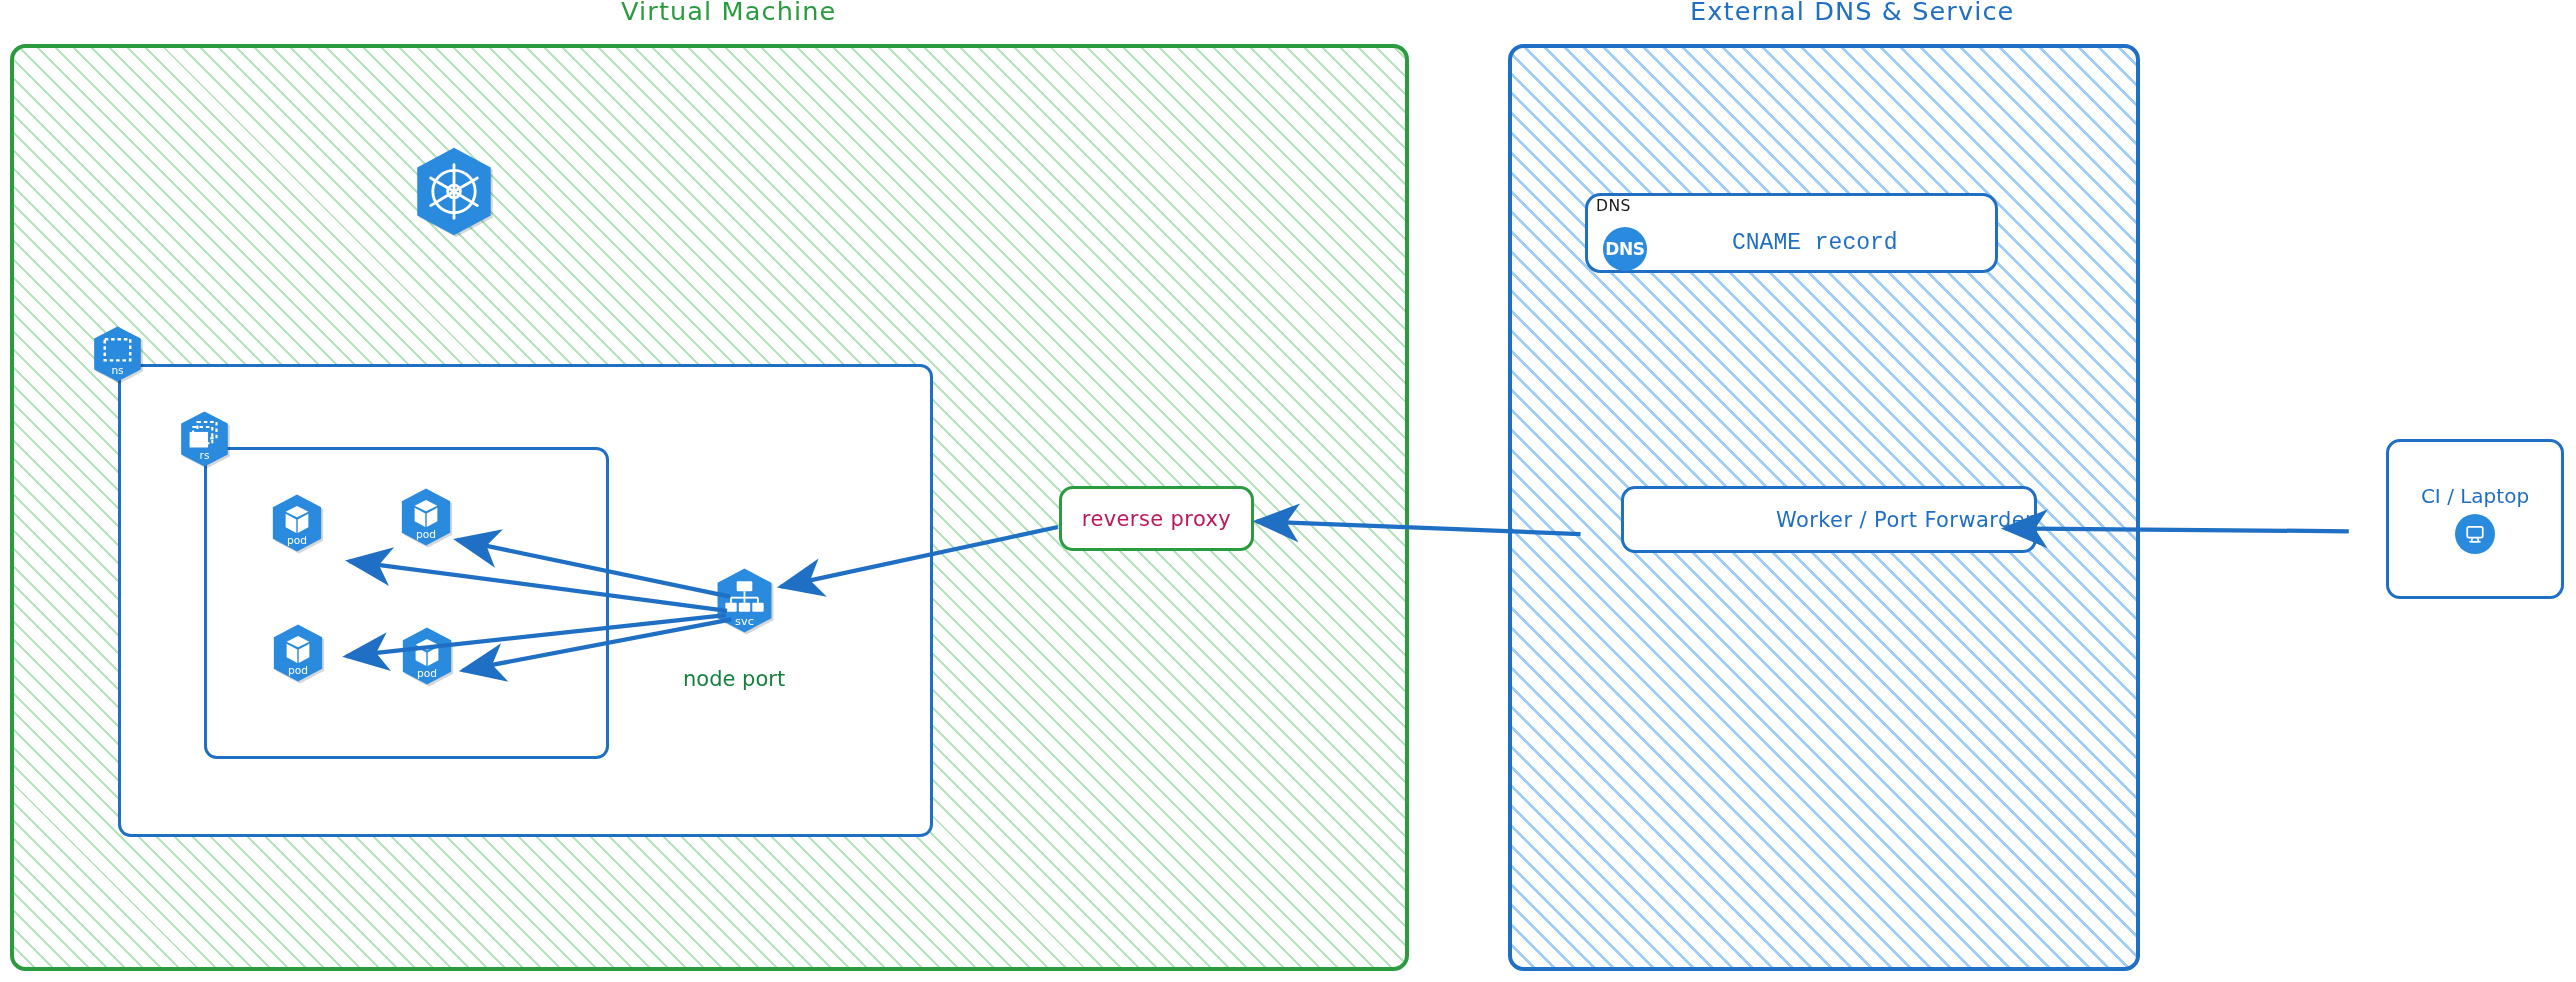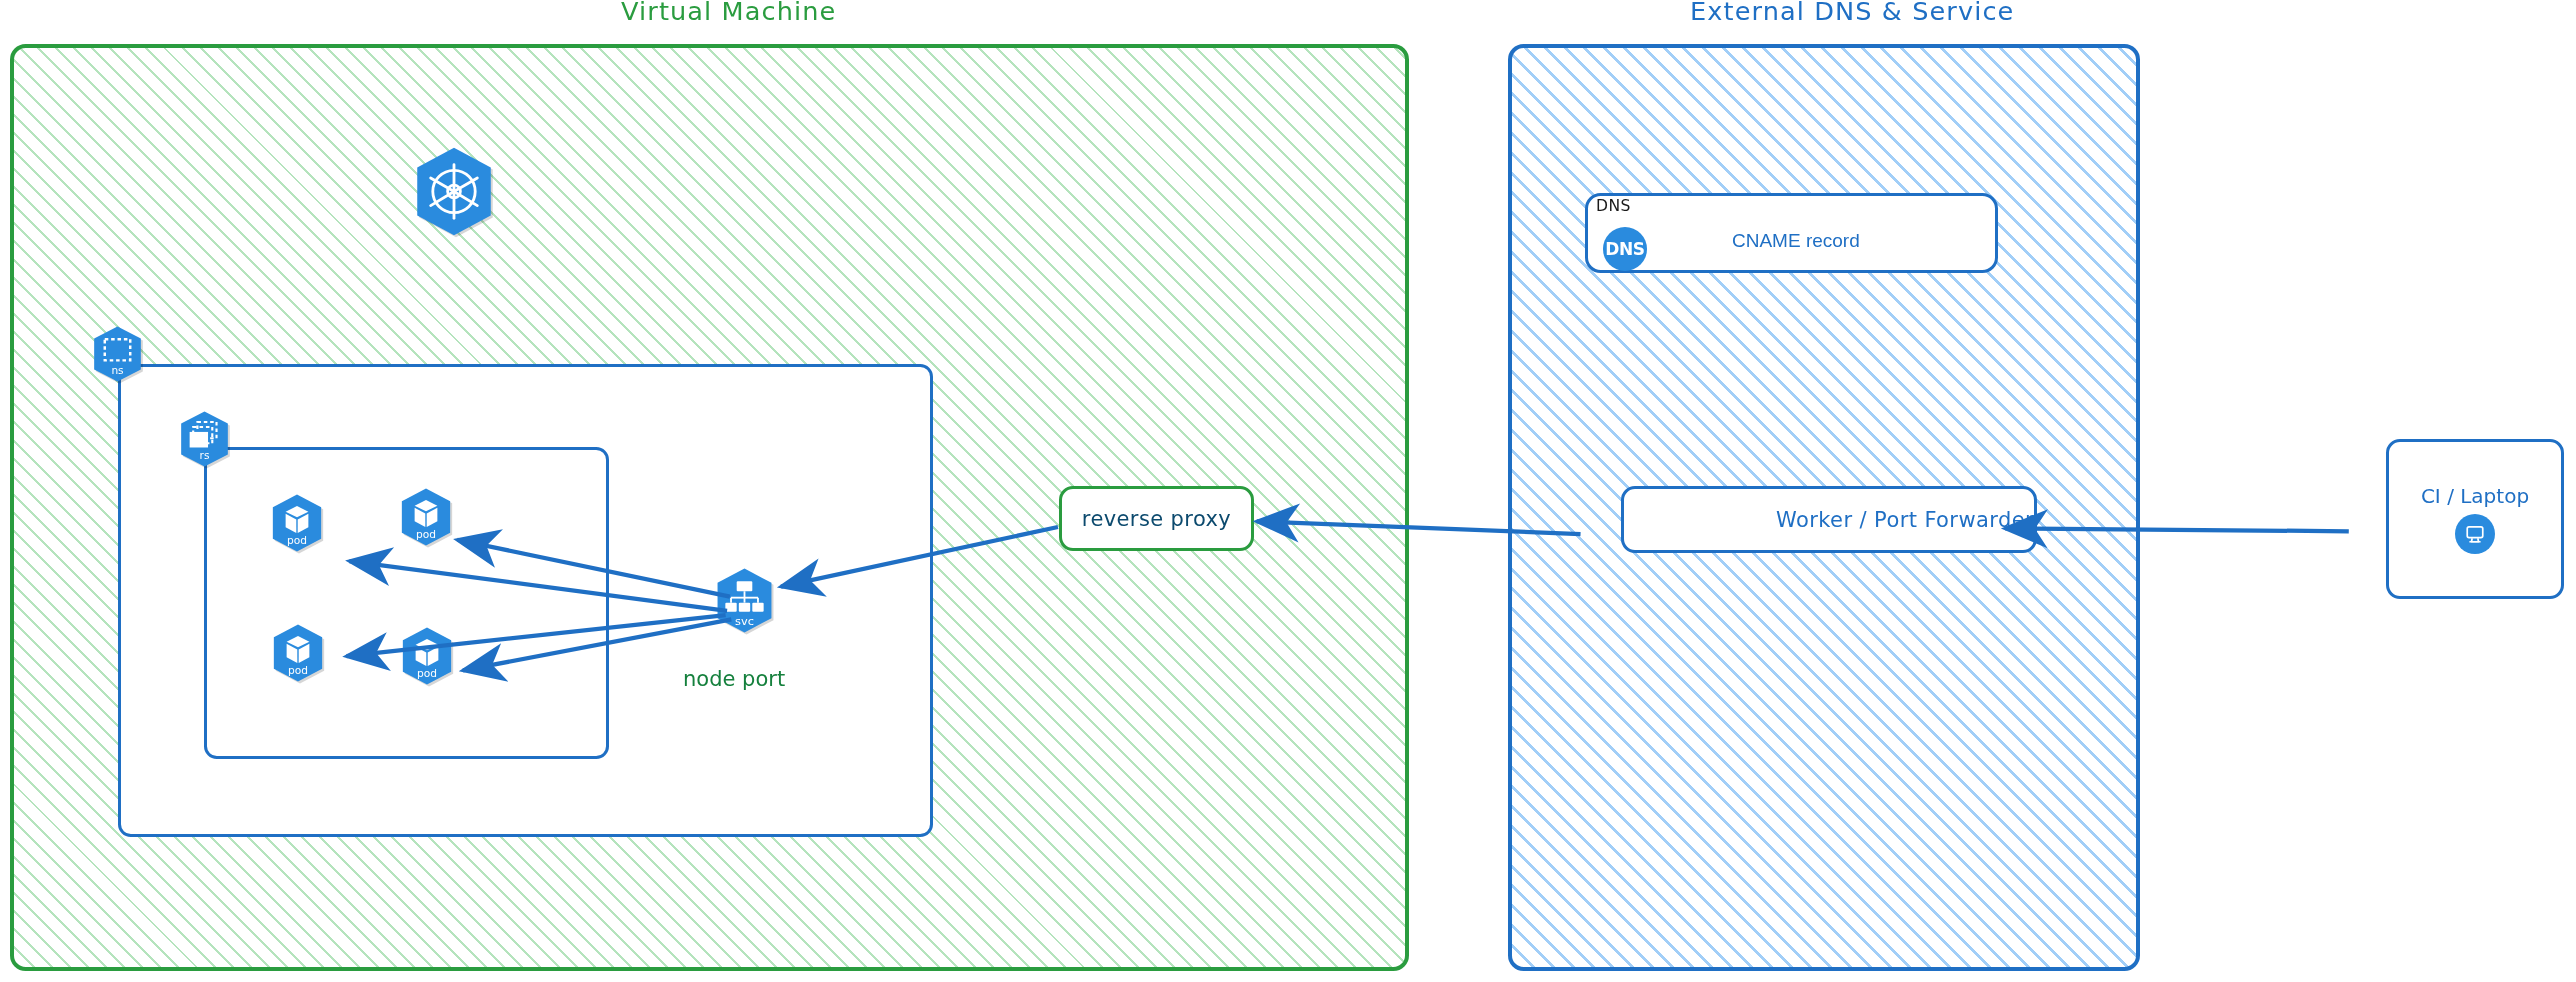--- a/index.html
+++ b/index.html
@@ -63,21 +63,21 @@
     position:absolute;box-sizing:border-box;background:#ffffff;
     border-radius:14px;display:flex;align-items:center;
     justify-content:center;
   }
   .node-green{border:3.6px solid #2a9c3f;}
   .node-blue{border:3.6px solid #1f6fc4;margin-left:36px;}
   .node-label{
     font-family:"DejaVu Sans", sans-serif;
     font-size:21px;white-space:nowrap;letter-spacing:0.4px;
   }
-  .lbl-green{color:#0c4a6e;}
+  .lbl-green{color:#be185d;}
   .lbl-blue{color:#1f6fc4;}
 
   .rp-box{left:1059px;top:486px;width:195px;height:65px;}
   .wk-box{left:1585px;top:486px;width:416px;height:67px;justify-content:flex-end;}
   .ci-box{left:2350px;top:439px;width:178px;height:160px;
           flex-direction:column;justify-content:center;}
 
   
   .dns-card{
     position:absolute;left:1585px;top:193px;width:413px;height:80px;
@@ -93,21 +93,21 @@
     position:absolute;left:1603px;top:227px;width:44px;height:44px;
     border-radius:50%;background:#2a8bde;display:flex;
     align-items:center;justify-content:center;
   }
   .dns-circle span{
     color:#ffffff;font-family:"DejaVu Sans", sans-serif;
     font-size:17px;font-weight:bold;letter-spacing:-0.4px;
   }
   .dns-text{
     position:absolute;left:1732px;top:230px;
-    font-family:Liberation Sans, sans-serif;font-size:19px;
+    font-family:Liberation Mono, monospace;font-size:23px;
     color:#1f6fc4;white-space:nowrap;
   }
 
   
   .ci-title{
     font-family:"DejaVu Sans", sans-serif;font-size:20px;
     color:#1f6fc4;white-space:nowrap;margin-bottom:5.7px;
   }
   .ci-circle{
     width:40px;height:40px;border-radius:50%;background:#2a8bde;

